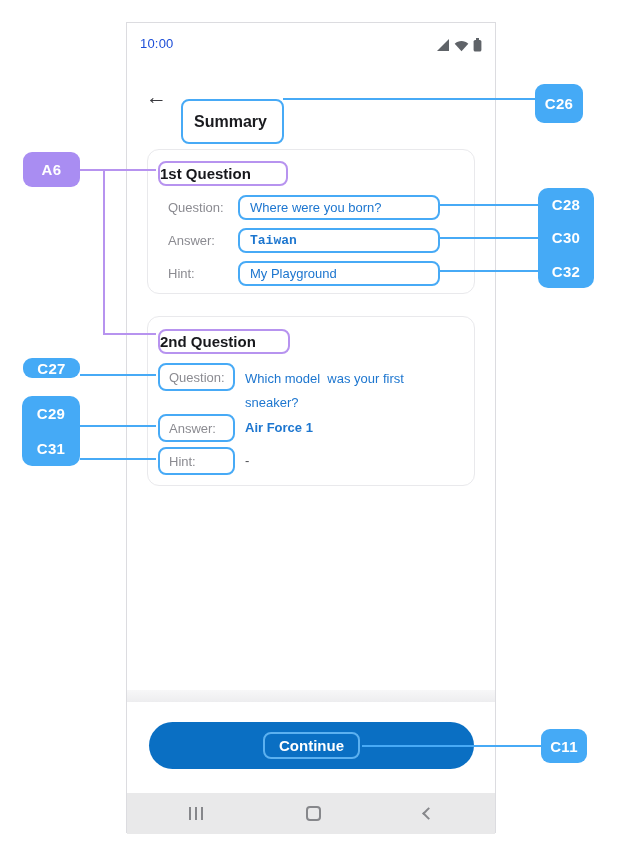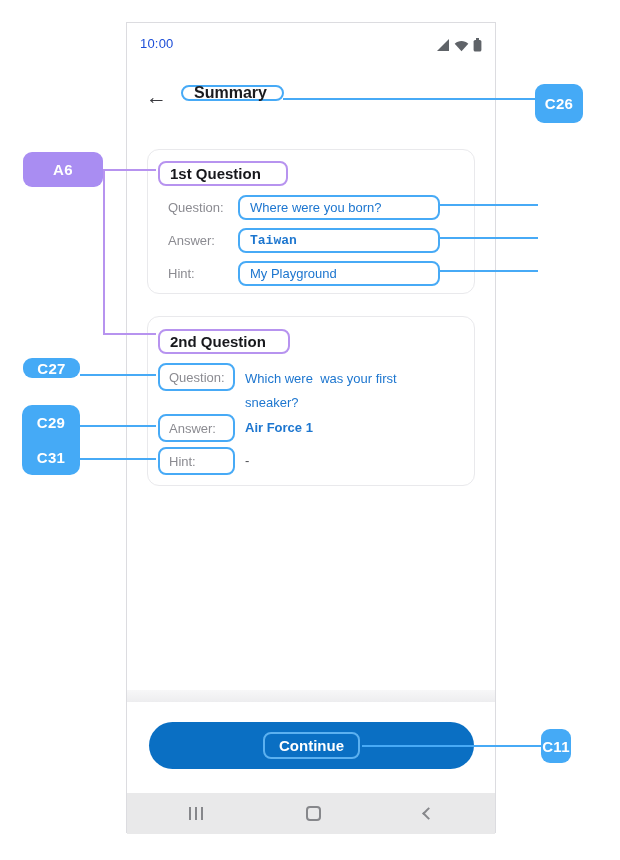--- a/index.html
+++ b/index.html
@@ -12,30 +12,30 @@
 
   .status-bar { position:absolute; left:0; top:0; width:100%; height:34px; }
   .status-time { position:absolute; left:13px; top:13px; font-size:13px; color:#1d4ed8; letter-spacing:.2px; }
   .status-icons { position:absolute; right:13px; top:15px; display:flex; gap:4px; align-items:flex-end; }
 
   .back-arrow { position:absolute; left:19px; top:62px; font-size:21px; color:#3a3a3f; cursor:pointer; }
 
   .abox-blue  { border:2px solid #47aaf6; border-radius:8px; }
   .abox-purple{ border:2px solid #b793ef; border-radius:8px; }
 
-  .page-title { position:absolute; left:54px; top:62px; width:103px; height:16px;
+  .page-title { position:absolute; left:54px; top:76px; width:103px; height:45px;
                 display:flex; align-items:center; padding-left:11px;
                 font-size:16px; font-weight:bold; color:#1a1b1f; }
 
   .card { position:absolute; left:20px; width:328px; background:#fff;
           border:1px solid #e9e9ec; border-radius:12px; }
   .card1 { top:126px; height:145px; }
   .card2 { top:293px; height:170px; }
 
-  .card-title { position:absolute; display:flex; align-items:center; padding-left:10px;
+  .card-title { position:absolute; display:flex; align-items:center; 
                 font-size:15px; font-weight:bold; color:#17181c; height:25px; }
   .card1 .card-title { left:10px; top:11px; width:130px; }
   .card2 .card-title { left:10px; top:12px; width:132px; }
 
   .flabel { position:absolute; left:20px; font-size:13px; color:#8b8b91; line-height:25px; }
   .fvalue-box { position:absolute; left:90px; width:202px; height:25px;
                 display:flex; align-items:center; padding-left:10px;
                 font-size:13px; color:#1d76cf; }
   .flabel-box { position:absolute; left:10px; width:77px; height:28px;
                 display:flex; align-items:center; padding-left:9px;
@@ -80,26 +80,26 @@
   .ln-c30 { left:438px; top:237px; width:100px; }
   .ln-c32 { left:438px; top:270px; width:100px; }
   .ln-c27 { left:80px;  top:374px; width:76px; }
   .ln-c29 { left:80px;  top:425px; width:76px; }
   .ln-c31 { left:80px;  top:458px; width:76px; }
   .ln-c11 { left:362px; top:745px; width:179px; }
   .ln-a6h1{ left:80px;  top:169px; width:76px; }
   .ln-a6v { left:103px; top:170px; height:164px; }
   .ln-a6h2{ left:103px; top:333px; width:53px; }
 
-  .pos-a6  { left:23px;  top:152px; width:80px; height:35px; }
+  .pos-a6  { left:23px;  top:152px; width:57px; height:35px; }
   .pos-c26 { left:535px; top:84px;  width:48px; height:39px; }
   .pos-c2832 { left:538px; top:188px; width:56px; height:100px; }
   .pos-c27 { left:23px;  top:358px; width:57px; height:20px; }
-  .pos-c2931 { left:22px; top:405px; width:58px; height:70px; border-radius:10px; }
-  .pos-c11 { left:541px; top:729px; width:30px; height:34px; }
+  .pos-c2931 { left:22px; top:396px; width:58px; height:70px; border-radius:10px; }
+  .pos-c11 { left:541px; top:729px; width:46px; height:34px; }
 </style>
 </head>
 <body>
 
 <div class="canvas">
 
   <div class="phone">
 
     <div class="status-bar">
       <span class="status-time">10:00</span>
@@ -126,21 +126,21 @@
       <div class="fvalue-box abox-blue" style="top:45px;">Where were you born?</div>
       <div class="flabel" style="top:78px;">Answer:</div>
       <div class="fvalue-box abox-blue bold" style="top:78px;font-family:Liberation Mono, monospace;">Taiwan</div>
       <div class="flabel" style="top:111px;">Hint:</div>
       <div class="fvalue-box abox-blue" style="top:111px;">My Playground</div>
     </div>
 
     <div class="card card2">
       <div class="card-title abox-purple">2nd Question</div>
       <div class="flabel-box abox-blue" style="top:46px;">Question:</div>
-      <div class="fvalue-text prewrap" style="top:50px; width:196px; line-height:24px;">Which were  was your first sneaker?</div>
+      <div class="fvalue-text prewrap" style="top:50px; width:196px; line-height:24px;">Which model  was your first sneaker?</div>
       <div class="flabel-box abox-blue" style="top:97px;">Answer:</div>
       <div class="fvalue-text bold" style="top:103px;">Air Force 1</div>
       <div class="flabel-box abox-blue" style="top:130px;">Hint:</div>
       <div class="fvalue-text dash" style="top:136px;">-</div>
     </div>
 
     <div class="scroll-shadow"></div>
 
     <button class="continue-btn">
       <span class="continue-label">Continue</span>
@@ -164,20 +164,25 @@
   <div class="ln ln-c27"></div>
   <div class="ln ln-c29"></div>
   <div class="ln ln-c31"></div>
   <div class="ln ln-c11"></div>
   <div class="ln-p ln-a6h1"></div>
   <div class="ln-v ln-a6v"></div>
   <div class="ln-p ln-a6h2"></div>
 
   <div class="alabel alabel-purple pos-a6">A6</div>
   <div class="alabel pos-c26">C26</div>
+  <div class="astack pos-c2832">
+    <div>C28</div>
+    <div>C30</div>
+    <div>C32</div>
+  </div>
   <div class="alabel pos-c27">C27</div>
   <div class="astack pos-c2931">
     <div>C29</div>
     <div>C31</div>
   </div>
   <div class="alabel pos-c11">C11</div>
 
 </div>
 
 </body></html>

